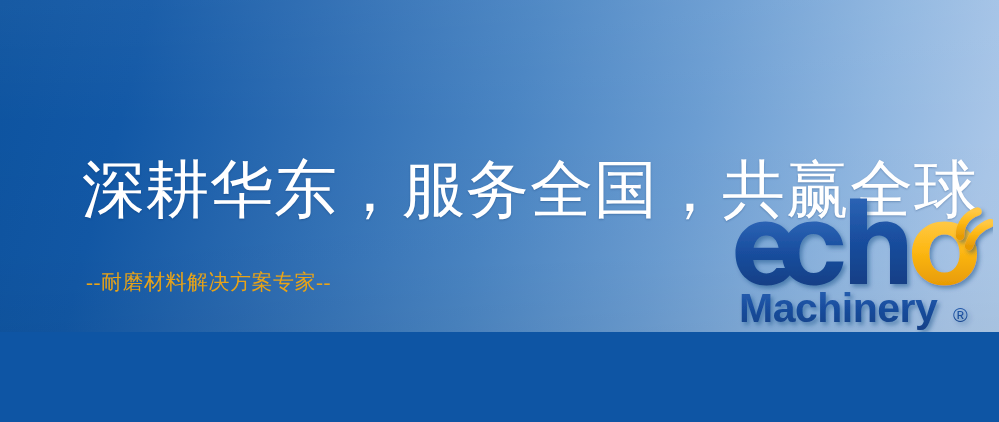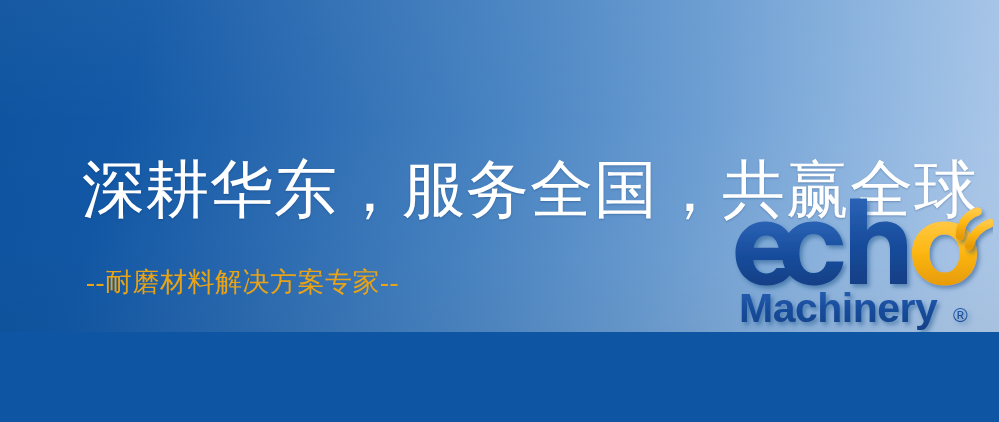--- a/index.html
+++ b/index.html
@@ -64,21 +64,21 @@
     z-index: 3;
   }
 
   
   .subtitle {
     position: absolute;
     left: 86px;
     top: 266px;
     margin: 0;
     font-family: "Liberation Serif", "DejaVu Serif", serif;
-    font-size: 27px;
+    font-size: 21px;
     line-height: 32px;
     font-weight: 400;
     color: #e8a317;
     letter-spacing: 0.5px;
     white-space: nowrap;
     z-index: 3;
   }
 
   
   #logo {

